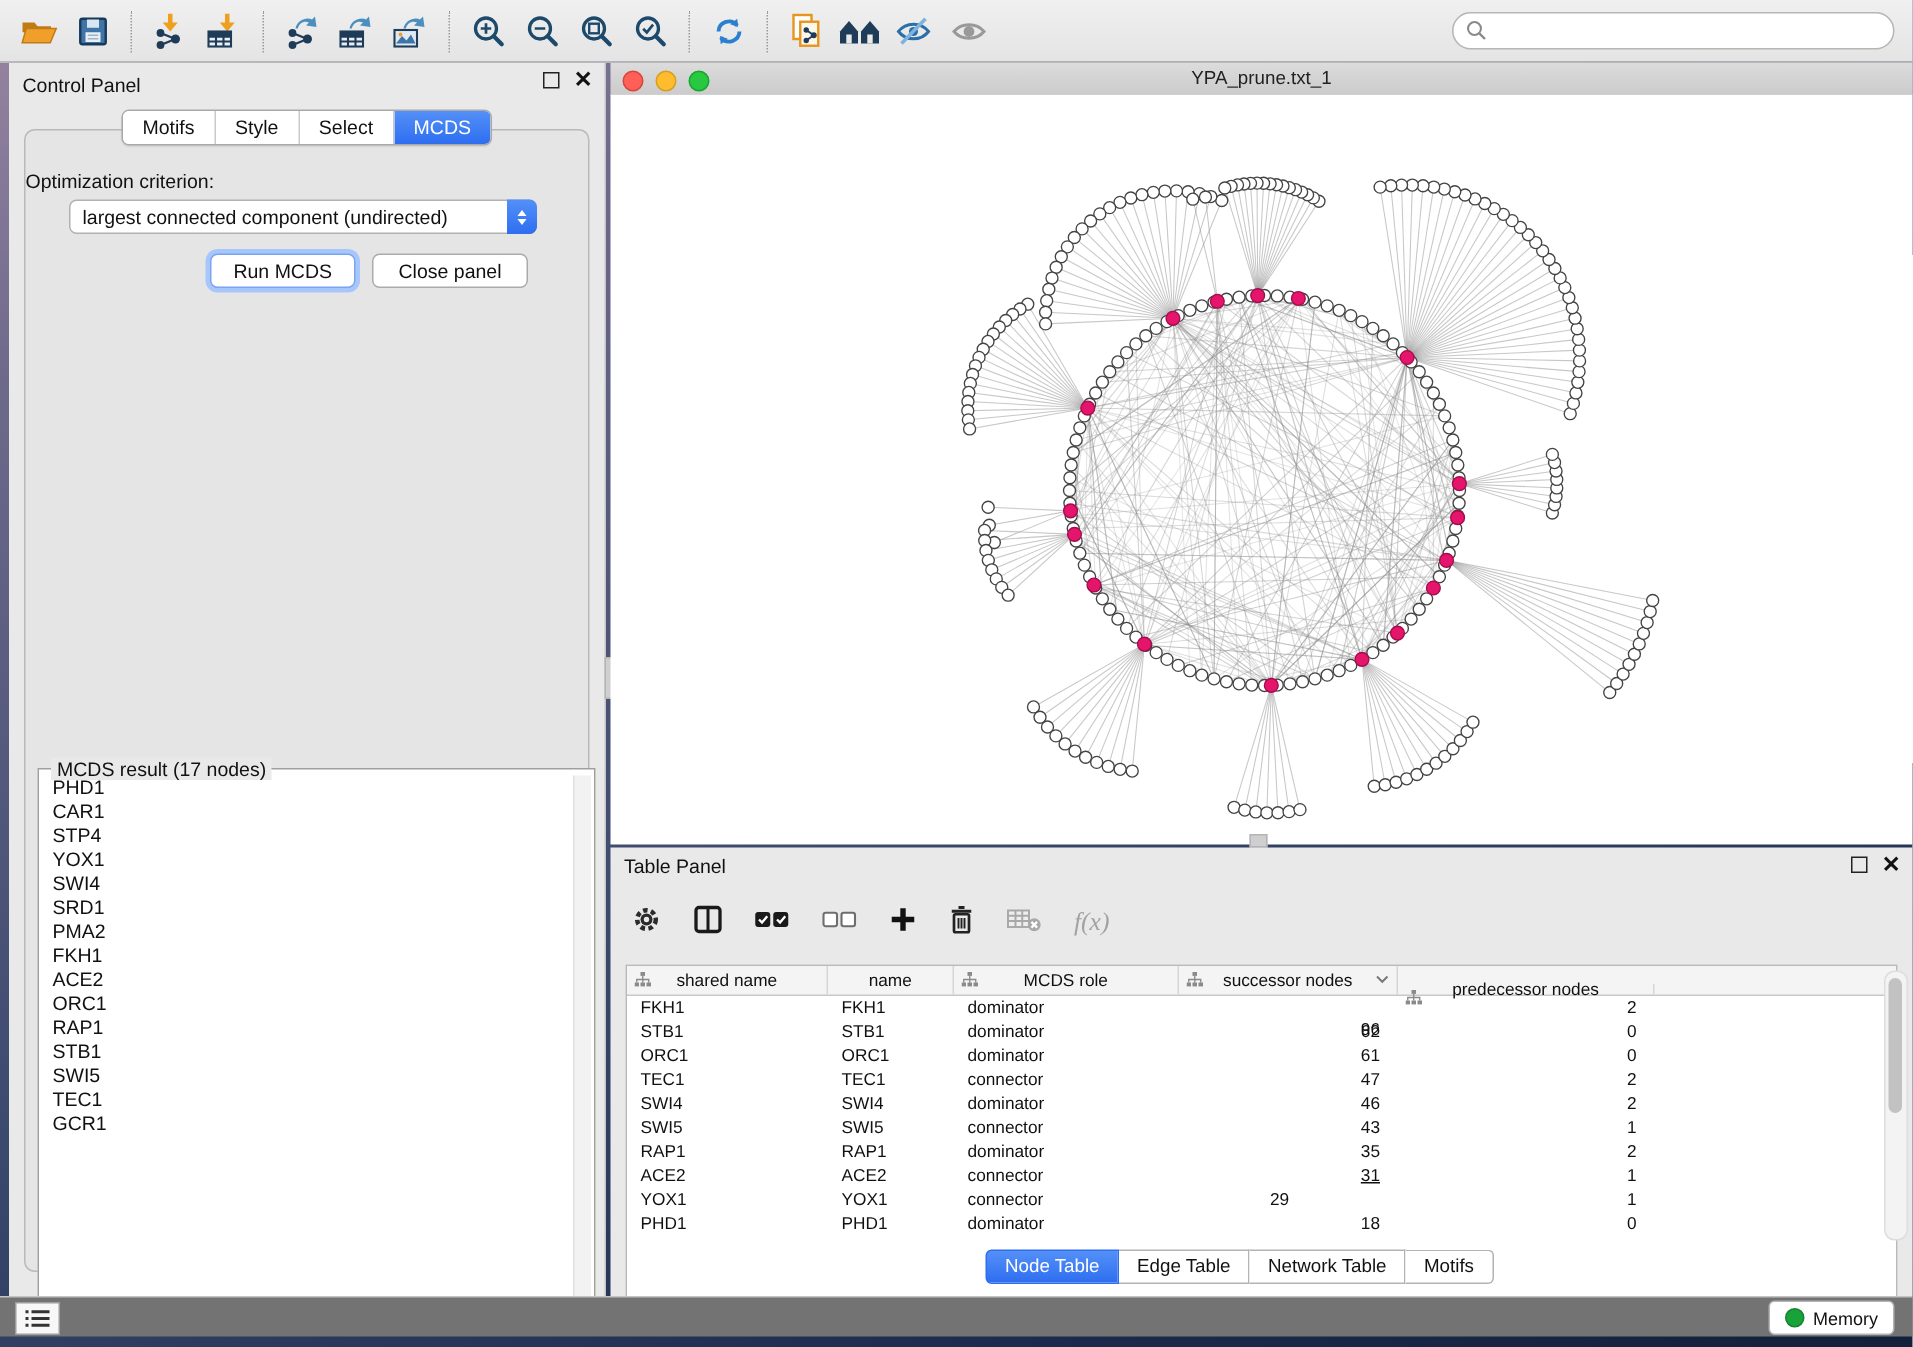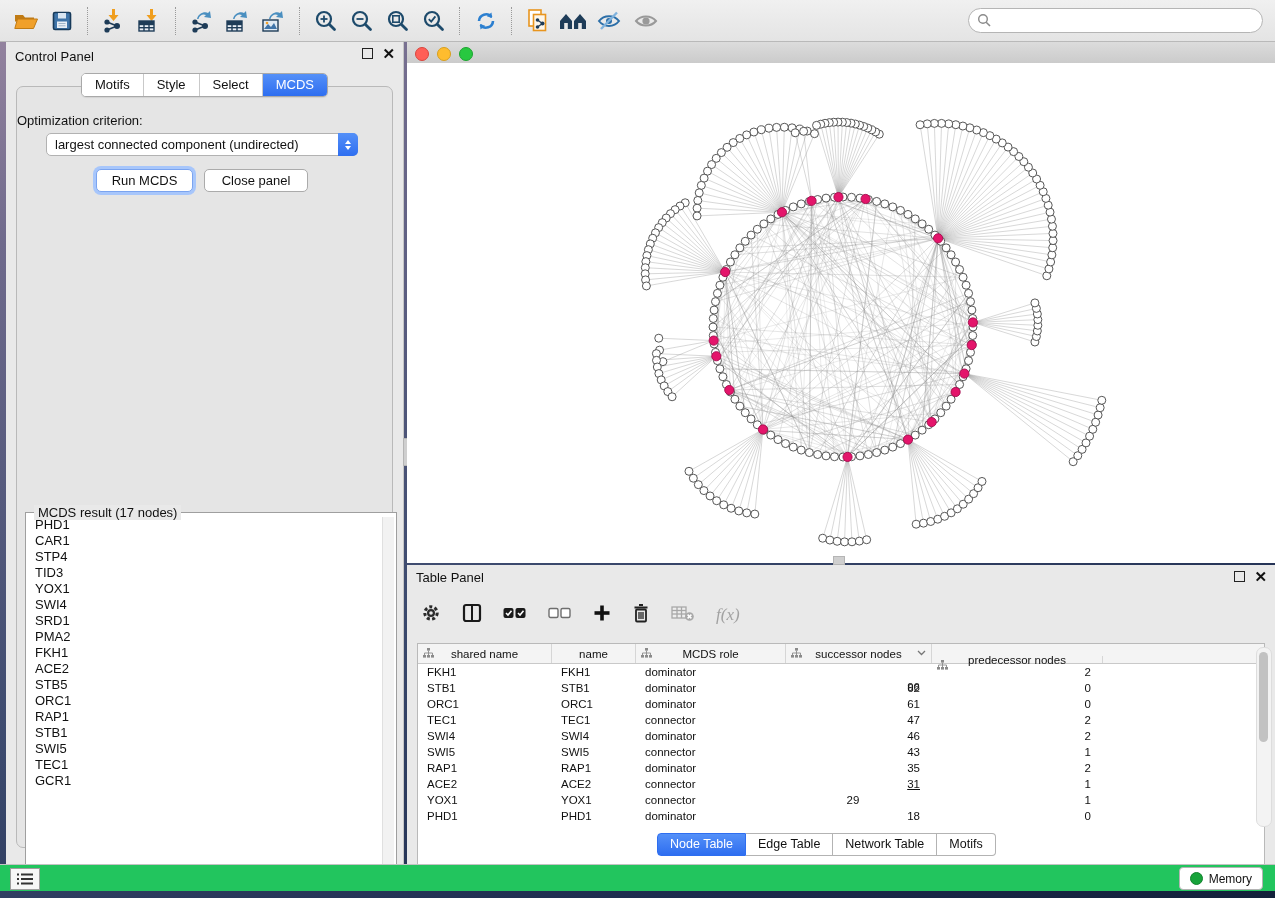--- a/index.html
+++ b/index.html
@@ -47,21 +47,21 @@
     border-radius:5px;font-size:13px;display:flex;align-items:center;box-sizing:border-box;padding-left:8px;
   }
   .dd-cap{
     position:absolute;right:-1px;top:-1px;width:20px;height:23px;border-radius:0 5px 5px 0;
     background:linear-gradient(#5490f8,#2e6ef0);display:flex;flex-direction:column;align-items:center;justify-content:center;gap:2px;
   }
   .tri-up{width:0;height:0;border-left:3.5px solid transparent;border-right:3.5px solid transparent;border-bottom:4.5px solid #fff}
   .tri-dn{width:0;height:0;border-left:3.5px solid transparent;border-right:3.5px solid transparent;border-top:4.5px solid #fff}
   .btn{
     position:absolute;height:23px;background:#fff;border:1px solid #ababab;border-radius:5px;
-    font-size:13px;font-family:"Liberation Sans",sans-serif;display:flex;align-items:center;justify-content:center;box-sizing:border-box;
+    font-size:13px;font-family:"Liberation Sans",sans-serif;display:flex;align-items:center;justify-content:center;box-sizing:border-box;margin-left:44px;
   }
   .btn.run{left:79px;top:82px;width:97px;box-shadow:0 0 0 3px #a7c6fb;border-color:#7ba4ef}
   .btn.closep{left:187px;top:82px;width:104px}
   .groupbox{
     position:absolute;left:8px;top:425px;width:370px;height:372px;border:1px solid #9f9f9f;background:#fff;
   }
   .groupbox-title{
     position:absolute;left:8px;top:-8px;background:#e9e9e9;padding:0 4px;font-size:13px;
   }
   .mcds-list{position:absolute;left:2px;top:4px;right:14px;bottom:2px;overflow:hidden;font-size:13px}
@@ -96,21 +96,21 @@
   .tthumb{position:absolute;left:1.5px;top:4px;width:9px;height:90px;background:#c2c2c2;border-radius:5px}
   .bottom-tabs{position:absolute;left:250px;top:268px;display:flex}
   .bottom-tabs button{
     font-family:"Liberation Sans",sans-serif;font-size:12.5px;background:#fff;border:1px solid #b3b3b3;border-left:none;
     padding:3px 12px 4px;cursor:default;color:#111;
   }
   .bottom-tabs button:first-child{border-left:1px solid #b3b3b3;border-radius:4px 0 0 4px}
   .bottom-tabs button:last-child{border-radius:0 4px 4px 0}
   .bottom-tabs button.active{background:linear-gradient(#5490f8,#2e6ef0);color:#fff;border-color:#2e6ef0}
   
-  .status-bar{position:absolute;left:0;top:864px;width:1275px;height:26px;background:#22c55e;border-top:1px solid #c3c3c3}
+  .status-bar{position:absolute;left:0;top:864px;width:1275px;height:26px;background:#737373;border-top:1px solid #c3c3c3}
   .list-btn{position:absolute;left:10px;top:3px;width:28px;height:20px;background:#f7f7f7;border:1px solid #9e9e9e;display:flex;align-items:center;justify-content:center}
   .memory-btn{
     position:absolute;right:12px;top:2px;height:21px;background:#fff;border:1px solid #b3b3b3;border-radius:4px;
     display:flex;align-items:center;gap:6px;padding:0 10px;font-size:12px;
   }
   .mem-dot{width:11px;height:11px;border-radius:50%;background:#17a33a;border:1px solid #12822e}
 </style>
 </head>
 <body>
 
@@ -293,47 +293,46 @@
       </span>
     </div>
     <div class="btn run">Run MCDS</div>
     <div class="btn closep">Close panel</div>
     <div class="groupbox">
       <span class="groupbox-title">MCDS result (17 nodes)</span>
       <div class="mcds-list" id="mcds-list">
           <div class="item">PHD1</div>
           <div class="item">CAR1</div>
           <div class="item">STP4</div>
-          <div class="item">TID3</div>
           <div class="item">YOX1</div>
           <div class="item">SWI4</div>
           <div class="item">SRD1</div>
           <div class="item">PMA2</div>
           <div class="item">FKH1</div>
           <div class="item">ACE2</div>
-          <div class="item">STB5</div>
           <div class="item">ORC1</div>
           <div class="item">RAP1</div>
           <div class="item">STB1</div>
           <div class="item">SWI5</div>
           <div class="item">TEC1</div>
           <div class="item">GCR1</div>
         </div>
       <div class="mcds-scroll"></div>
     </div>
   </div>
 </div>
 <div class="vsplit-handle"></div>
 
 <div class="net-titlebar noselect">
   <div class="lights">
     <span class="light" style="background:#ff5f57;border:1px solid #d9453d"></span>
     <span class="light" style="background:#febc2e;border:1px solid #d89f1c"></span>
     <span class="light" style="background:#28c840;border:1px solid #1ba52f"></span>
   </div>
+  <div class="net-title">YPA_prune.txt_1</div>
 </div>
 <div class="net-canvas">
   <svg id="graph-svg" width="868" height="500" viewBox="0 0 868 500">
       <g>
         <line x1="374.9686968378342" y1="149.2168129283395" x2="508.22413029254824" y2="372.0910495993309" stroke="#8f8f8f" stroke-width="0.7" stroke-opacity="0.27"></line>
         <line x1="374.9686968378342" y1="149.2168129283395" x2="515.1389857711337" y2="160.86406576213943" stroke="#8f8f8f" stroke-width="0.7" stroke-opacity="0.26"></line>
         <line x1="374.9686968378342" y1="149.2168129283395" x2="539.1359342378605" y2="343.1389857711337" stroke="#8f8f8f" stroke-width="0.7" stroke-opacity="0.44"></line>
         <line x1="374.9686968378342" y1="149.2168129283395" x2="307.1121680214046" y2="247.0315950113933" stroke="#8f8f8f" stroke-width="0.7" stroke-opacity="0.32"></line>
         <line x1="374.9686968378342" y1="149.2168129283395" x2="332.86406576213943" y2="343.13898577113366" stroke="#8f8f8f" stroke-width="0.7" stroke-opacity="0.26"></line>
         <line x1="374.9686968378342" y1="149.2168129283395" x2="515.1389857711337" y2="367.13593423786057" stroke="#8f8f8f" stroke-width="0.7" stroke-opacity="0.32"></line>

